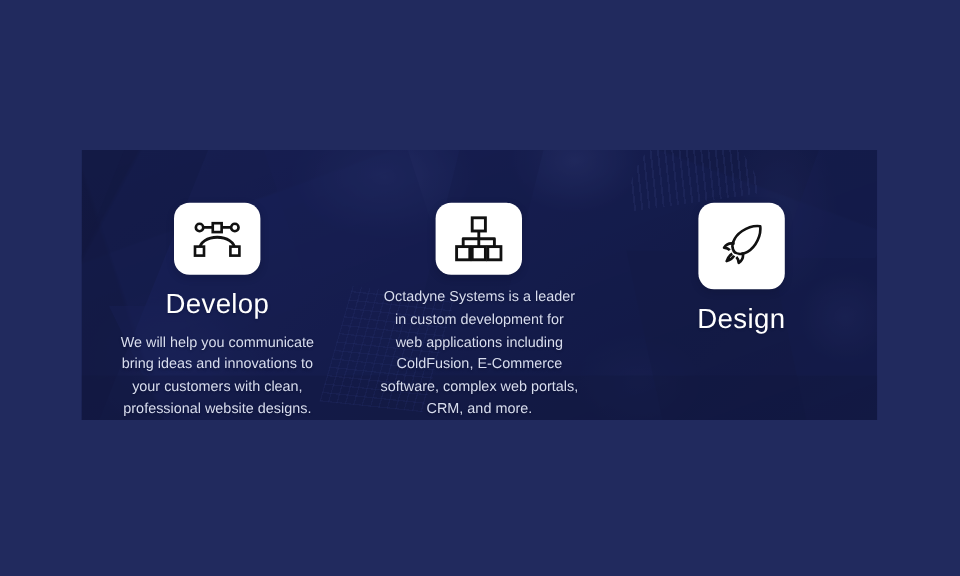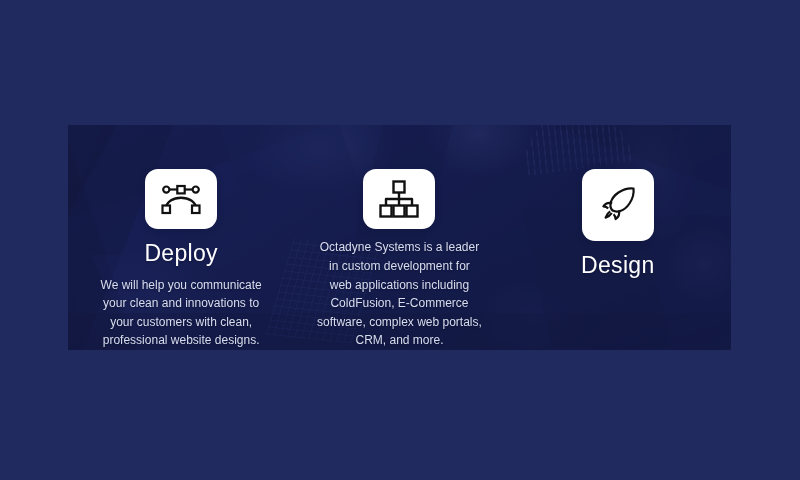--- a/index.html
+++ b/index.html
@@ -142,22 +142,22 @@
               <path d="M6 27 C6 12, 36 12, 36 27" stroke="#111" stroke-width="2.4" fill="none"></path>
               <path d="M9.5 7.5 H32.5" stroke="#111" stroke-width="2.2"></path>
               <rect x="2.5" y="23.5" width="7.5" height="7.5" fill="#fff" stroke="#111" stroke-width="2.2"></rect>
               <rect x="32" y="23.5" width="7.5" height="7.5" fill="#fff" stroke="#111" stroke-width="2.2"></rect>
               <rect x="17.3" y="4" width="7.4" height="7.4" fill="#fff" stroke="#111" stroke-width="2.2"></rect>
               <circle cx="6.3" cy="7.6" r="3.1" fill="#fff" stroke="#111" stroke-width="2.2"></circle>
               <circle cx="35.7" cy="7.6" r="3.1" fill="#fff" stroke="#111" stroke-width="2.2"></circle>
             </svg>
           </span>
         </div>
-        <div class="head">Deploy</div>
-        <div class="desc">We will help you communicate your clean and innovations to your customers with clean, professional website designs.</div>
+        <div class="head">Develop</div>
+        <div class="desc">We will help you communicate bring ideas and innovations to your customers with clean, professional website designs.</div>
       </div>
 
       <div class="col col-develop">
         <div class="icon-card">
           <span>
             <svg width="40" height="40" viewBox="0 0 40 40" fill="none">
               <rect x="14.5" y="2.5" width="11" height="11" fill="#fff" stroke="#111" stroke-width="2.4"></rect>
               <rect x="1.5" y="26.5" width="11" height="11" fill="#fff" stroke="#111" stroke-width="2.4"></rect>
               <rect x="14.5" y="26.5" width="11" height="11" fill="#fff" stroke="#111" stroke-width="2.4"></rect>
               <rect x="27.5" y="26.5" width="11" height="11" fill="#fff" stroke="#111" stroke-width="2.4"></rect>

